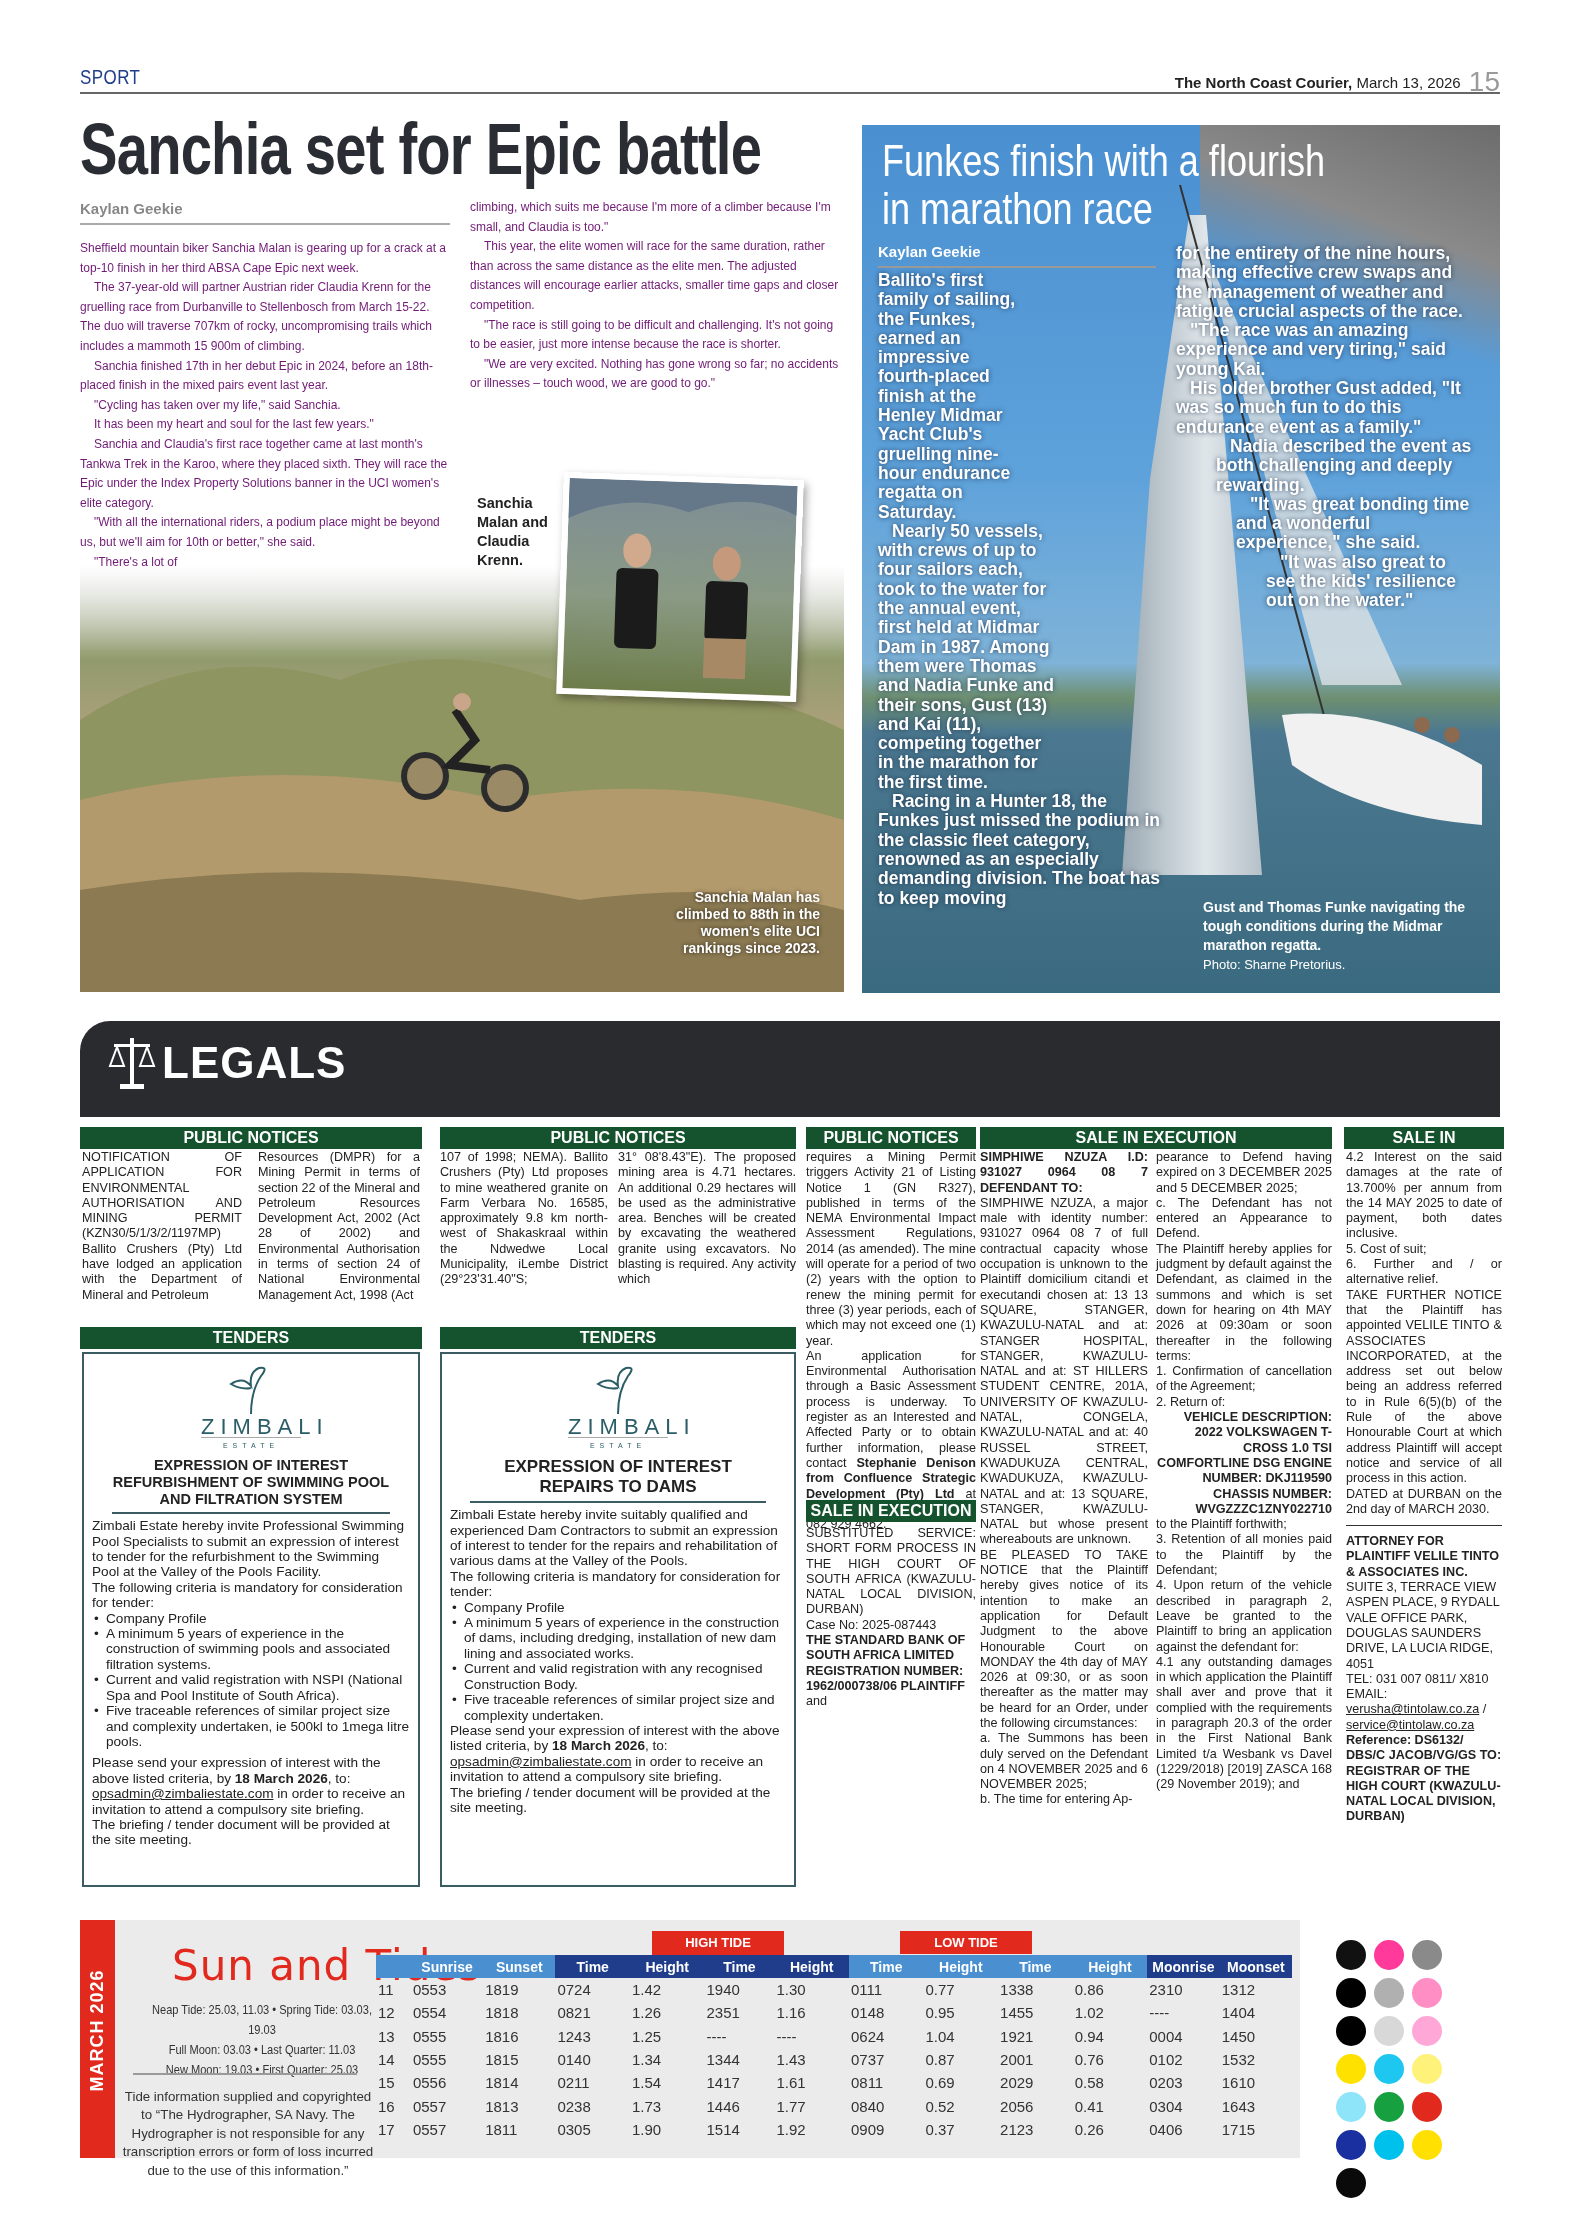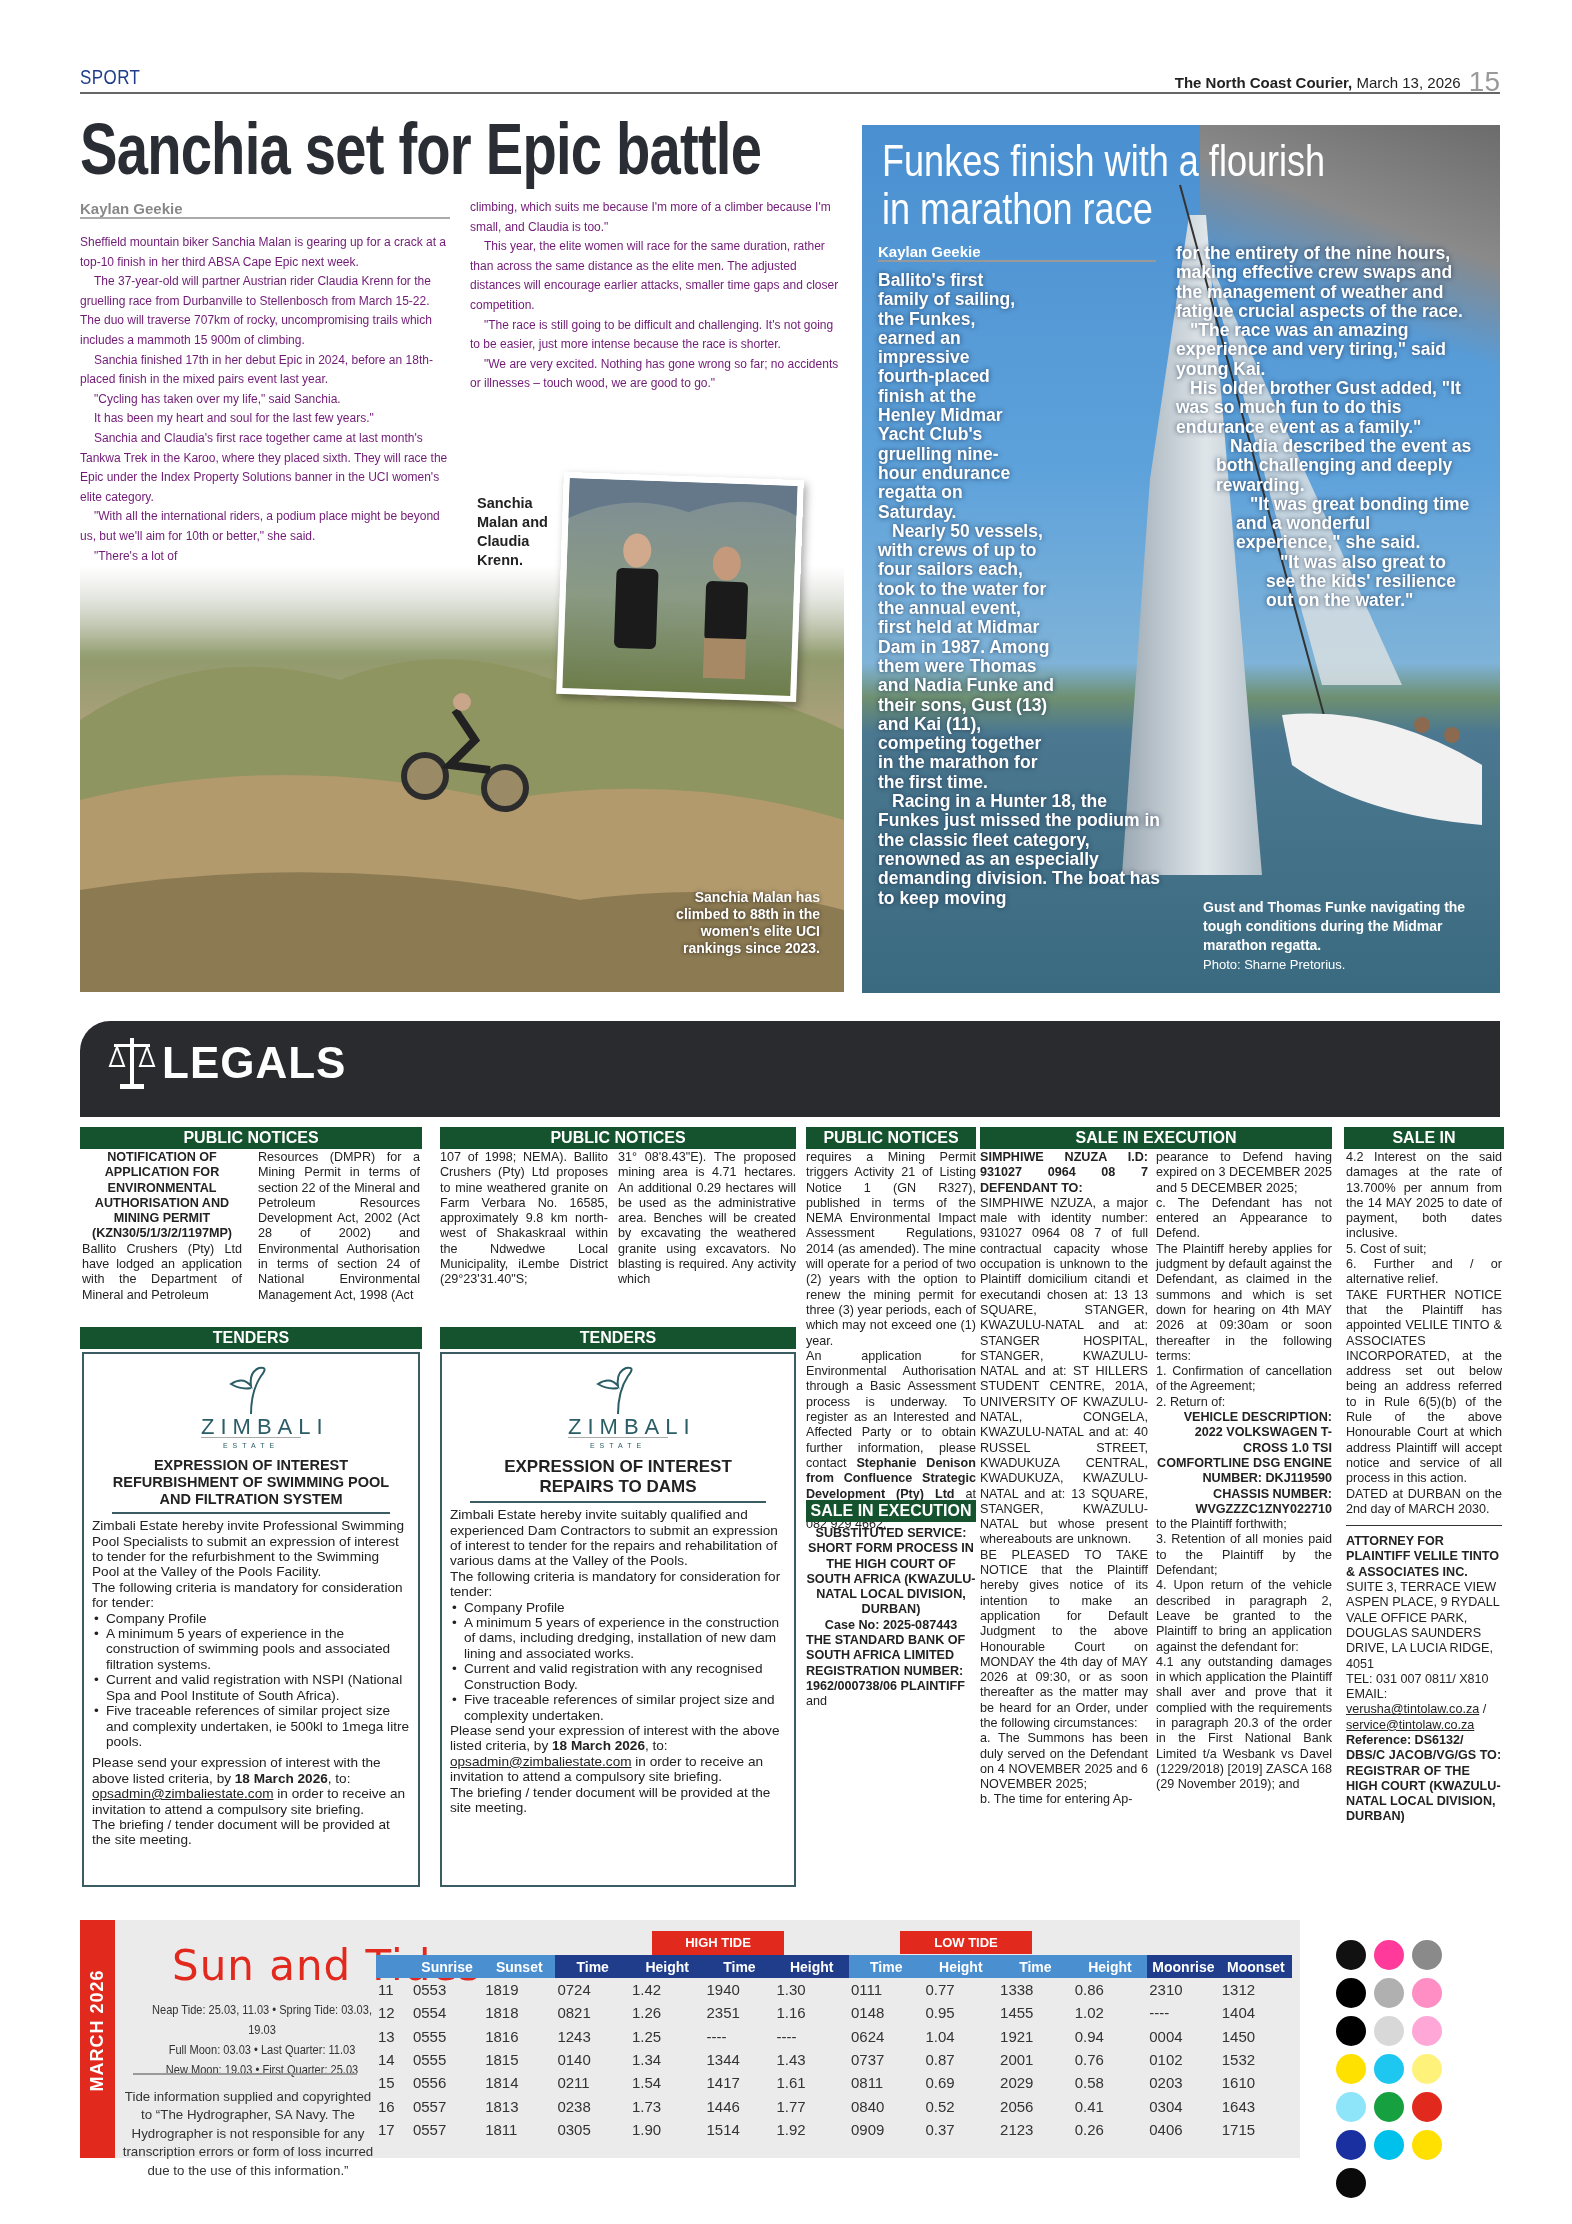--- a/index.html
+++ b/index.html
@@ -4,21 +4,21 @@
 <style>
 *{box-sizing:border-box;margin:0;padding:0}
 body{width:1572px;height:2224px;background:#fff;font-family:"Liberation Sans",sans-serif;color:#222;position:relative;overflow:hidden}
 .abs{position:absolute}
 .section-label{left:80px;top:66px;font-family:"Liberation Sans",sans-serif;font-size:20px;color:#1f3d8a;letter-spacing:.5px;font-stretch:condensed;transform:scaleX(.85);transform-origin:left}
 .masthead{right:72px;top:66px;font-size:15px;font-weight:bold;color:#222}
 .masthead .date{font-weight:normal}
 .masthead .pg{font-size:28px;color:#9a9a9a;font-weight:normal;vertical-align:-3px;margin-left:4px}
 .topline{left:80px;top:92px;width:1420px;height:2px;background:#666}
 .headline{left:80px;top:108px;font-size:72px;font-weight:bold;color:#2a2d33;letter-spacing:-1px;transform:scaleX(.78);transform-origin:left;white-space:nowrap;font-family:"Liberation Sans",sans-serif}
-.byline{font-size:15px;font-weight:bold;color:#888;border-bottom:2px solid #aaa;padding-bottom:0;transform-origin:left}
+.byline{font-size:15px;font-weight:bold;color:#888;border-bottom:2px solid #aaa;padding-bottom:6px;transform-origin:left}
 .body-text{font-size:12px;line-height:19.6px;color:#701a75}
 .body-text p{text-indent:14px}
 .body-text p.first{text-indent:0}
 .photo-mtb{left:80px;top:470px;width:764px;height:522px;background:linear-gradient(180deg,#d9dce0 0%,#c6c9c5 18%,#8f9a6c 35%,#a9a07a 48%,#b59f72 60%,#9c8a5d 75%,#7e6e4a 100%);overflow:hidden}
 .mtb-cover{left:80px;top:470px;width:764px;height:190px;background:linear-gradient(180deg,#fff 0%,#fff 50%,rgba(255,255,255,0) 100%)}
 .inset-photo{left:560px;top:476px;width:240px;height:222px;background:linear-gradient(180deg,#7d8d97 0%,#8a9a84 55%,#6d7d4a 100%);transform:rotate(2deg);border:6px solid #fff;box-shadow:3px 4px 8px rgba(0,0,0,.35)}
 .inset-caption{left:477px;top:494px;font-size:14.5px;font-weight:bold;line-height:19px;color:#222}
 .mtb-caption{left:640px;top:889px;width:180px;font-size:14px;font-weight:bold;color:#fff;text-align:right;line-height:17px;text-shadow:0 0 4px rgba(0,0,0,.7)}
 .sail-photo{left:862px;top:125px;width:638px;height:868px;background:linear-gradient(180deg,#4a8fd0 0%,#5ea2db 40%,#7fb3d8 62%,#6e8f70 66%,#4b7890 70%,#3a6a80 100%);overflow:hidden}
 .sail-gray{right:0;top:0;width:300px;height:240px;background:linear-gradient(200deg,#6c6c6c 0%,#8a8a8a 40%,rgba(140,140,140,0) 70%)}
@@ -28,21 +28,21 @@
 .sail-body p{text-indent:14px}
 .sail-body p.first{text-indent:0}
 .sail-caption{left:1203px;top:898px;width:290px;font-size:14px;font-weight:bold;color:#fff;line-height:19px}
 .sail-caption .credit{font-weight:normal;font-size:13px}
 .legals-bar{left:80px;top:1021px;width:1420px;height:96px;background:#2a2b2f;border-top-left-radius:30px}
 .legals-title{left:148px;top:1038px;font-size:44px;font-weight:bold;color:#fff;letter-spacing:1px}
 .scale-icon{left:108px;top:1034px;width:48px;height:58px}
 .sec-head{background:#14532d;color:#fff;font-weight:bold;font-size:16px;text-align:center;height:22px;line-height:22px}
 .legal-text{font-size:12.6px;line-height:15.3px;color:#222;text-align:justify}
 .legal-text b{font-weight:bold}
-.legal-text .c{text-align:center;font-weight:bold}
+.legal-text .c{font-weight:normal}
 .tender-box{border:2px solid #3c5c63;padding:6px 8px;font-size:13.6px;line-height:15.4px;color:#222}
 .zlogo{display:block;margin:6px auto 0;width:100px;text-align:center;color:#2a5d65}
 .zlogo .word{font-size:22px;letter-spacing:6px;color:#2a5d65}
 .zlogo .est{font-size:7px;letter-spacing:5px;border-top:1px solid #aaa;margin-top:2px}
 .tender-title{font-weight:bold;text-align:center;font-size:14.5px;line-height:17px;padding-bottom:4px;border-bottom:2px solid #3c5c63;margin:4px 20px 4px}
 .tender-box ul{list-style:none;margin:0}
 .tender-box li{padding-left:14px;position:relative}
 .tender-box li:before{content:"\2022";position:absolute;left:2px}
 .link{text-decoration:underline}
 .tides-wrap{left:80px;top:1920px;width:1220px;height:238px;background:#ebebeb}

